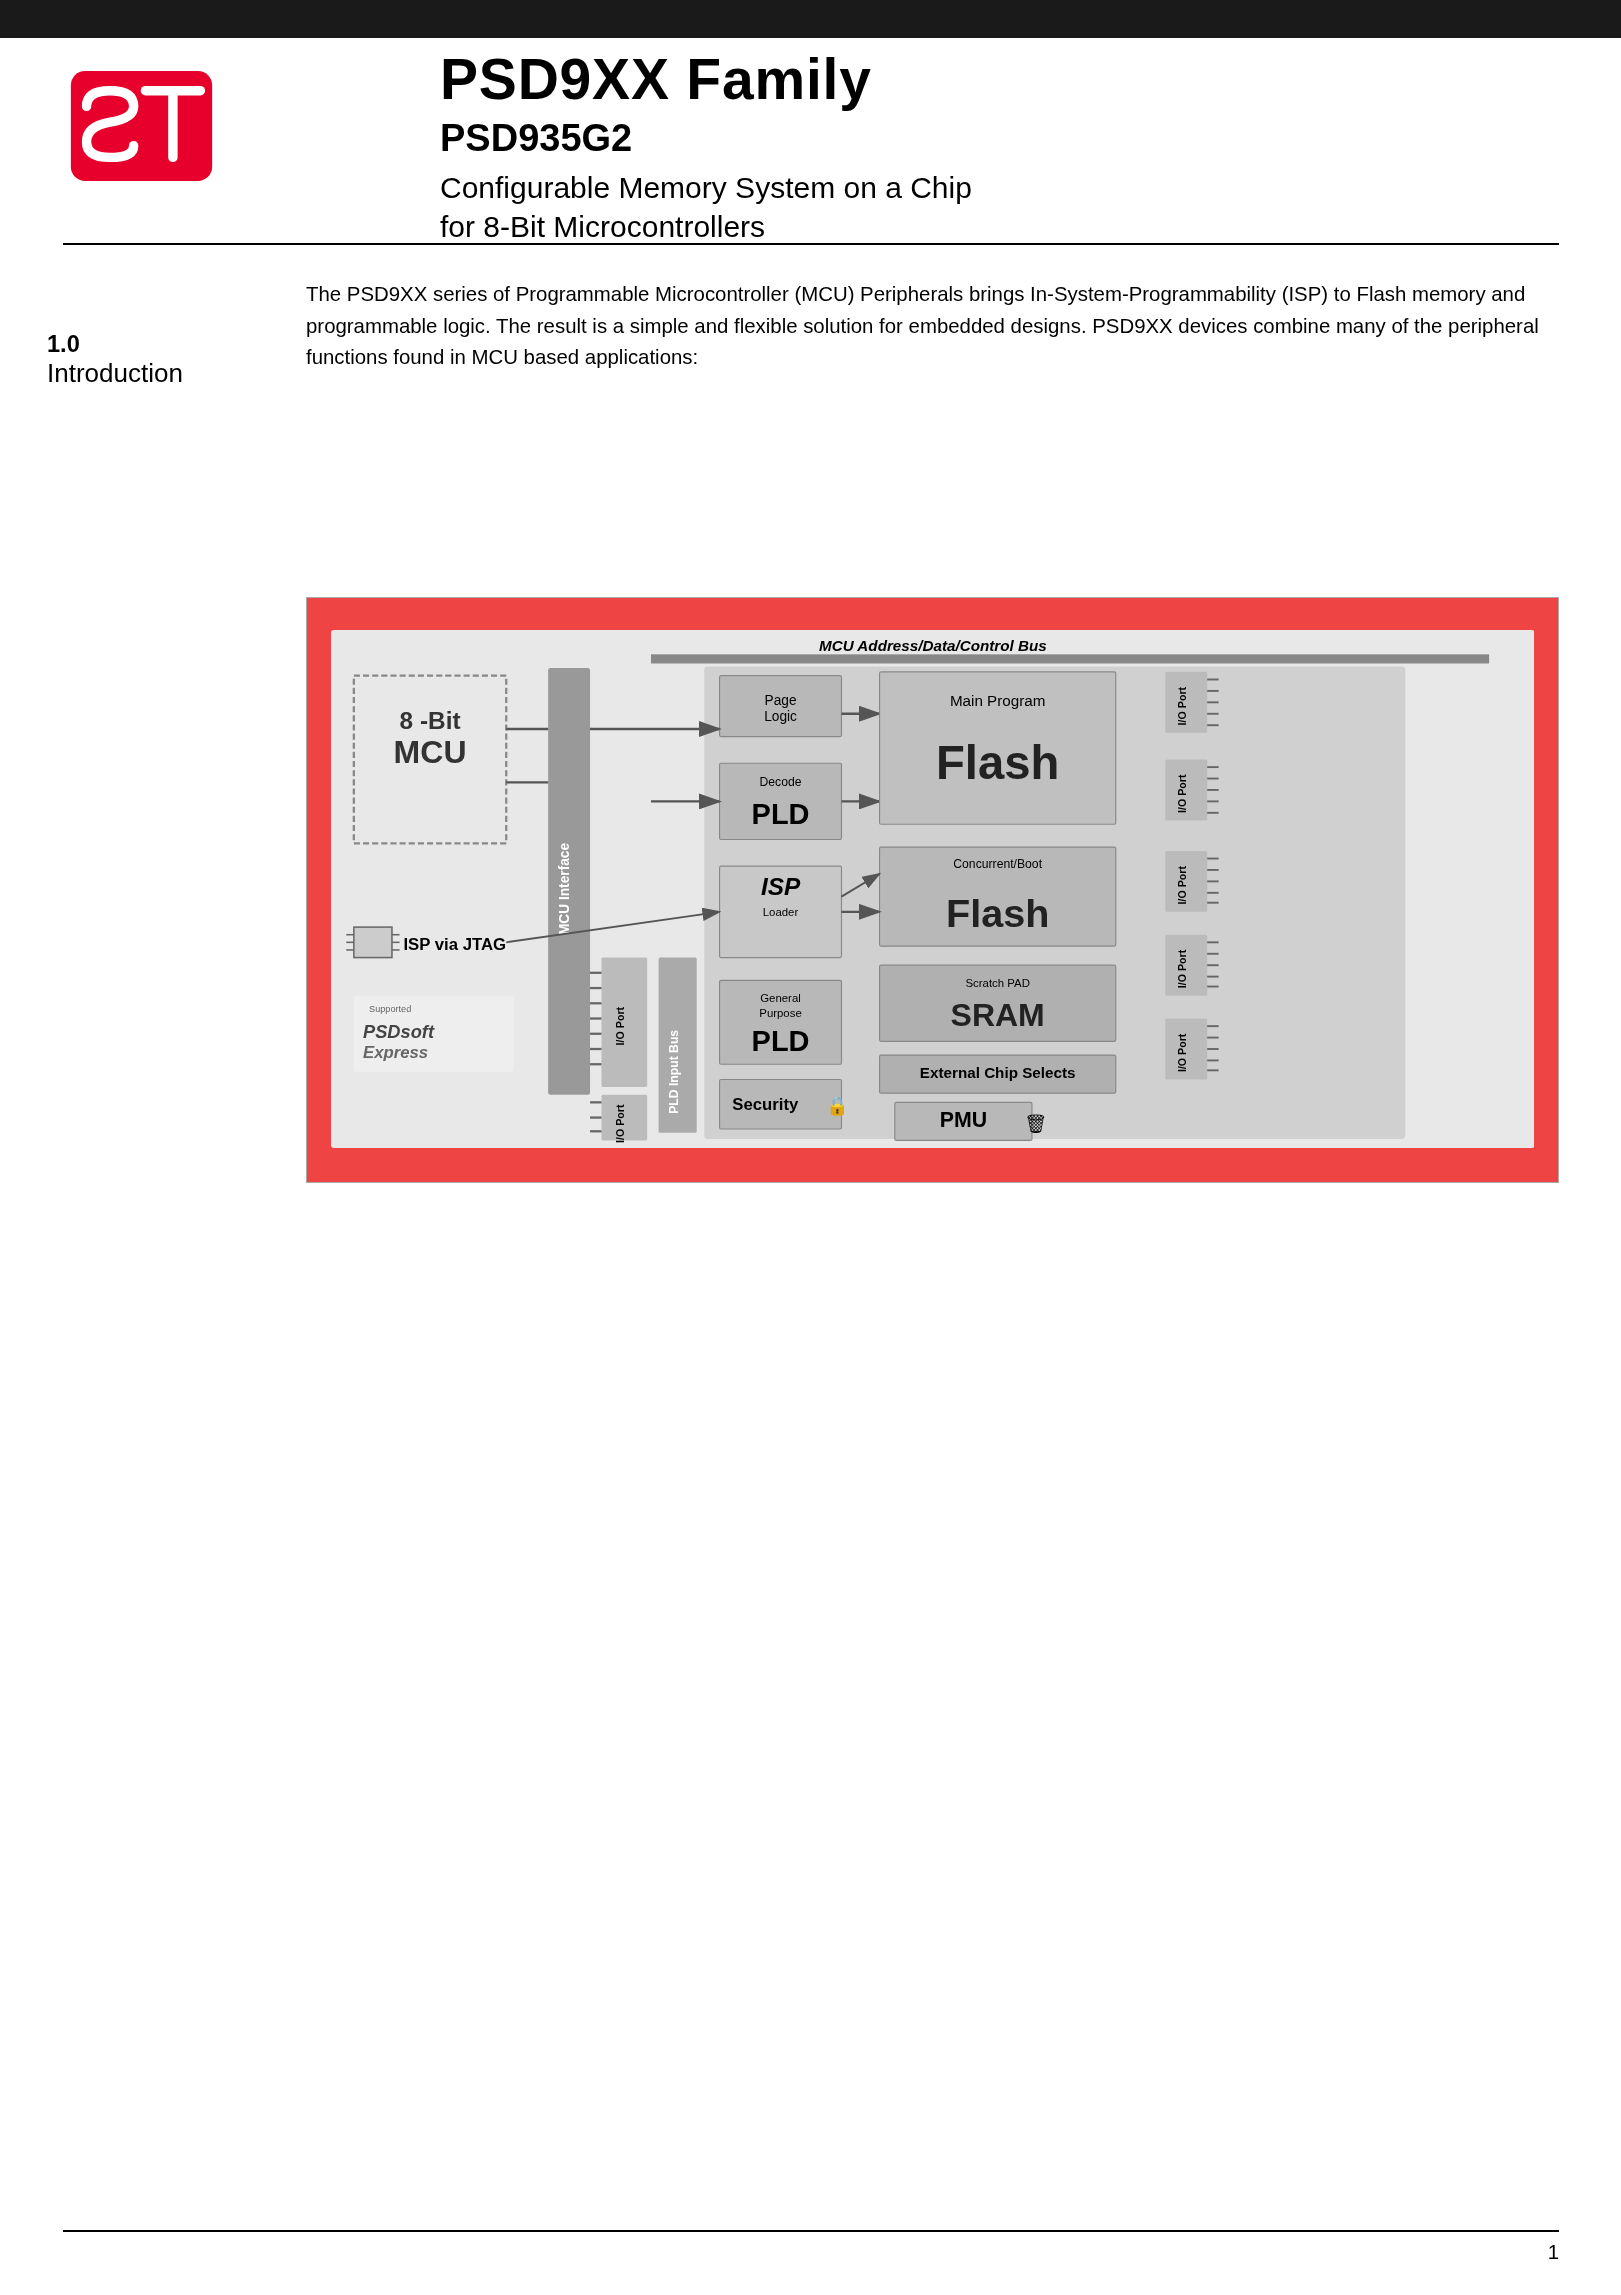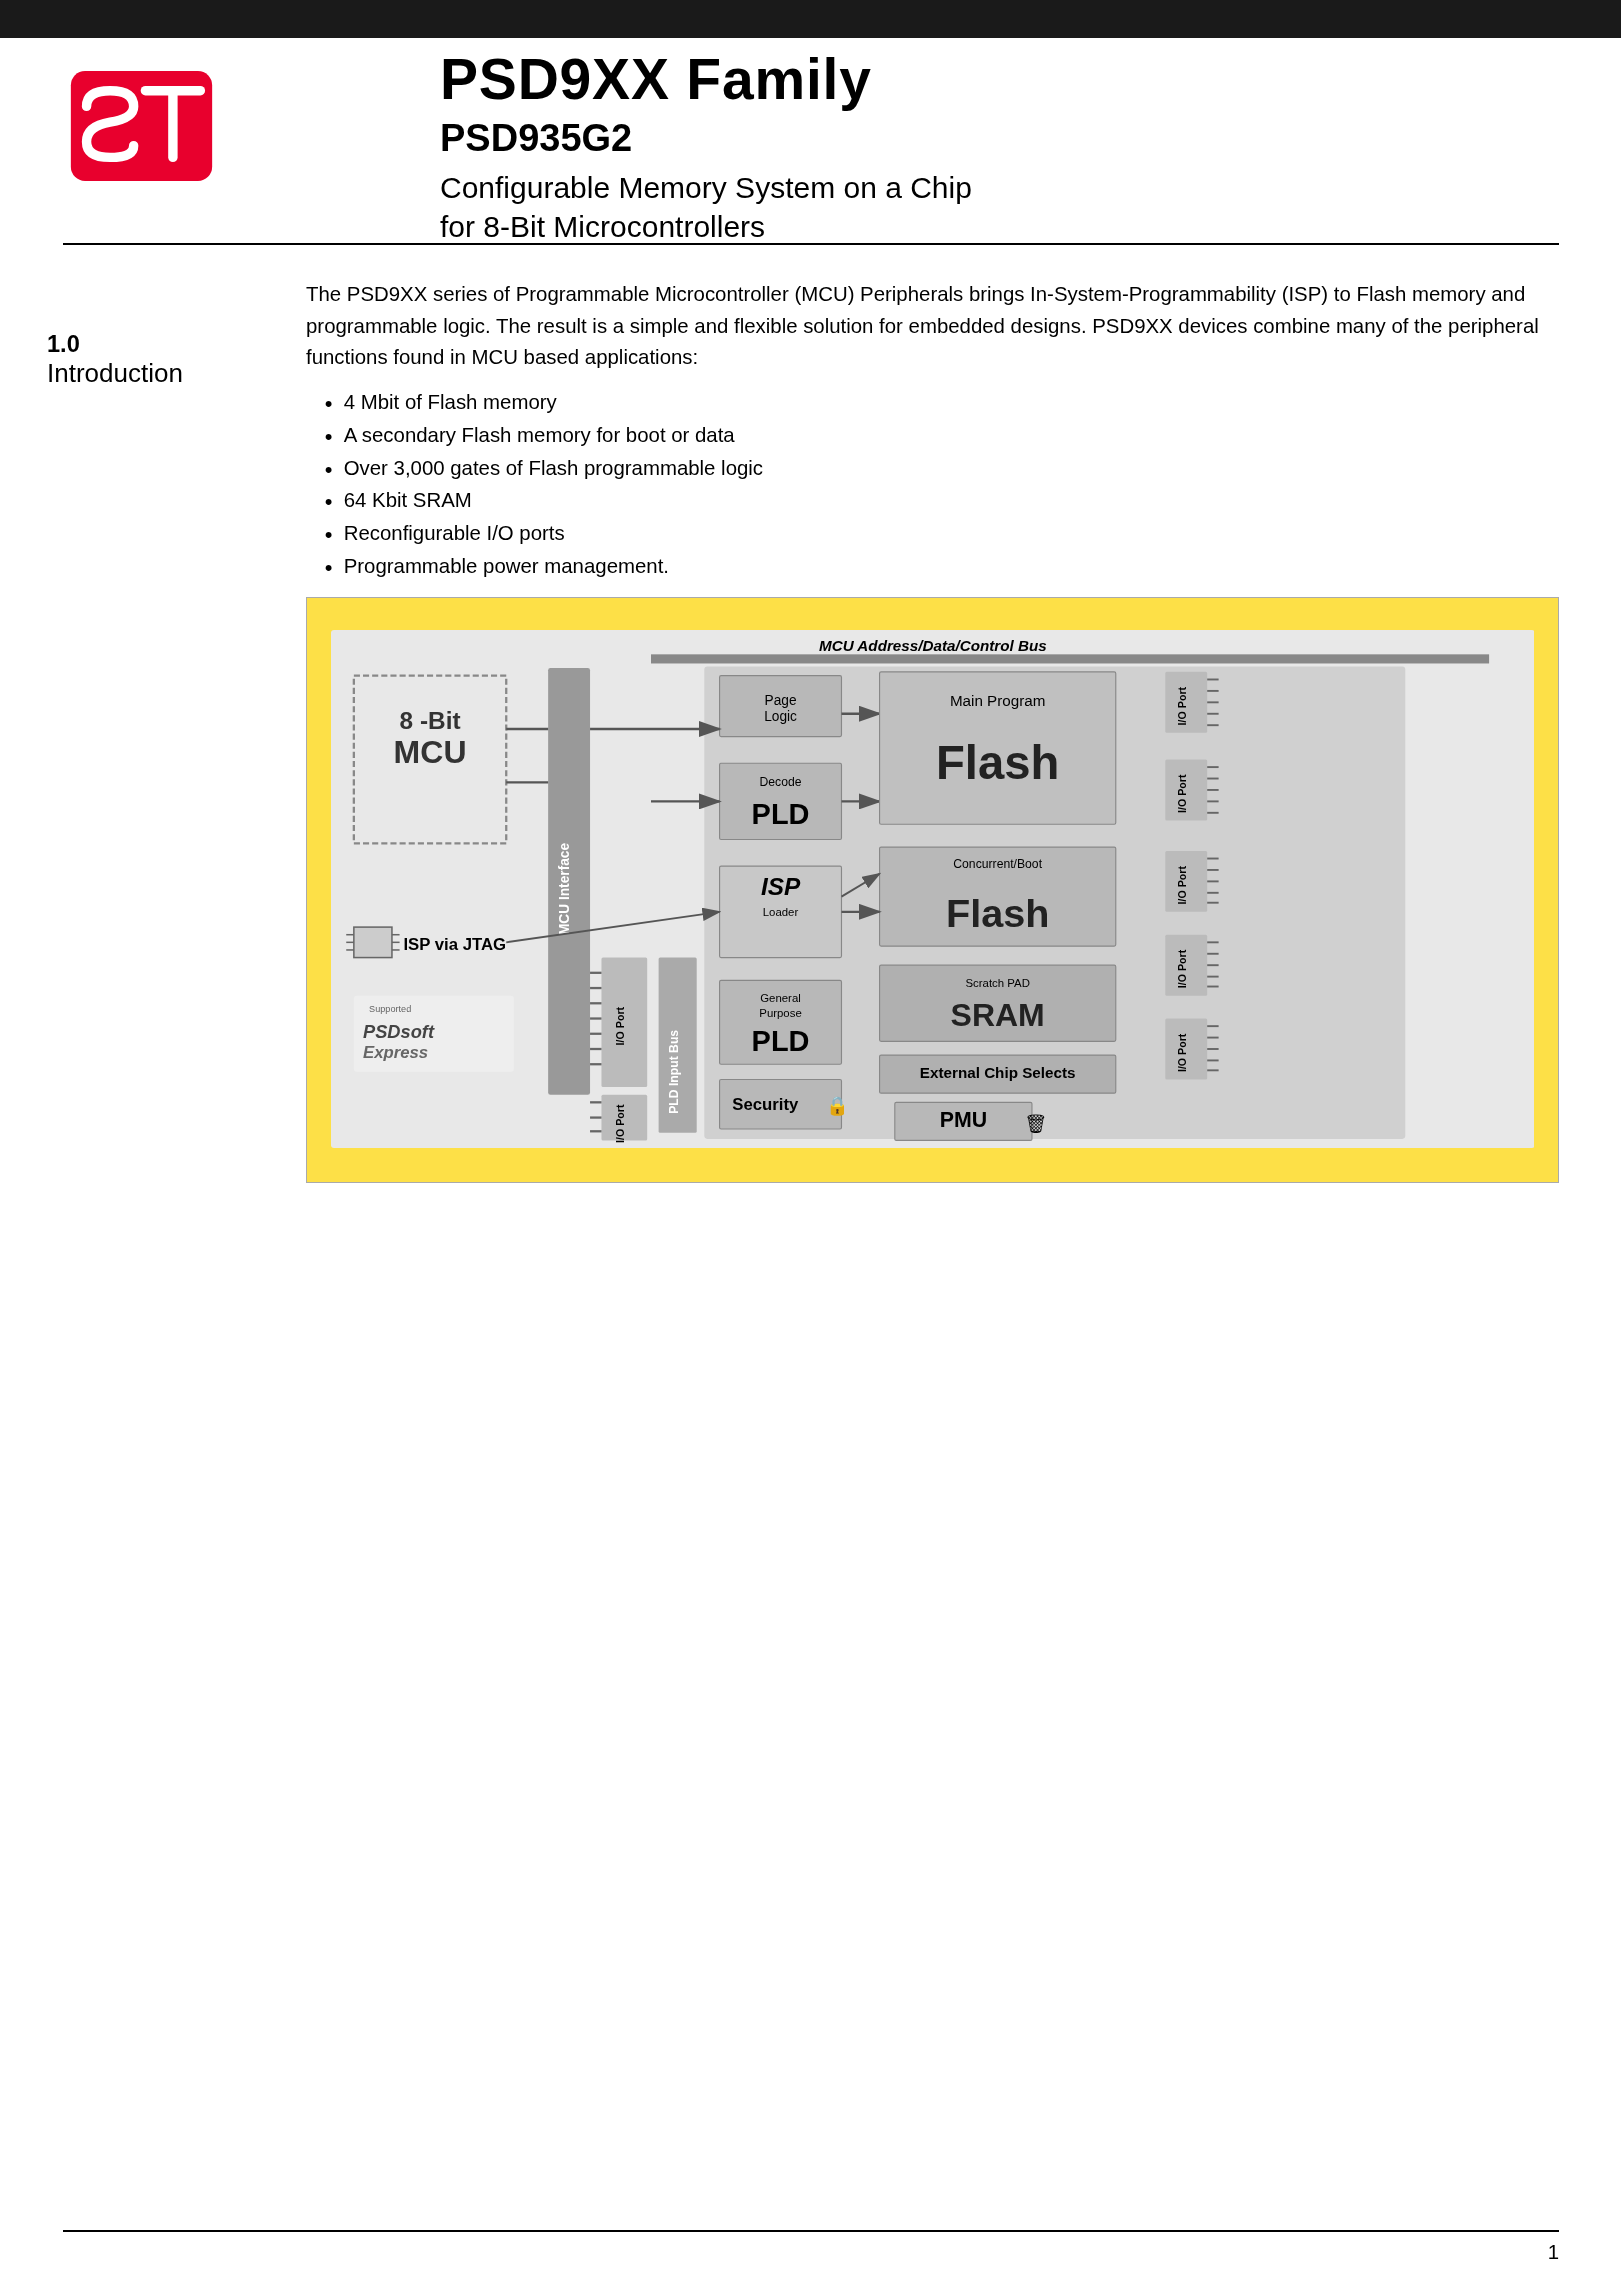--- a/index.html
+++ b/index.html
@@ -117,21 +117,21 @@
       font-size: 22px;
     }
 
     
     .diagram-container {
       position: absolute;
       top: 597px;
       left: 306px;
       right: 63px;
       border: 1.6px solid #aaa;
-      background: #fde047;
+      background: #ef4444;
       padding: 23.6px;
       min-height: 565px;
     }
 
     
     .diagram-svg {
       width: 100%;
       height: 534px;
     }
 
@@ -179,28 +179,20 @@
 
 <div class="header-divider"></div>
 
 <div class="section-label">
   <div class="section-number">1.0</div>
   <div class="section-title">Introduction</div>
 </div>
 
 <div class="content-area">
   <p>The PSD9XX series of Programmable Microcontroller (MCU) Peripherals brings In-System-Programmability (ISP) to Flash memory and programmable logic. The result is a simple and flexible solution for embedded designs. PSD9XX devices combine many of the peripheral functions found in MCU based applications:</p>
-  <ul class="bullet-list">
-    <li>4 Mbit of Flash memory</li>
-    <li>A secondary Flash memory for boot or data</li>
-    <li>Over 3,000 gates of Flash programmable logic</li>
-    <li>64 Kbit SRAM</li>
-    <li>Reconfigurable I/O ports</li>
-    <li>Programmable power management.</li>
-  </ul>
 </div>
 
 <div class="diagram-container">
   <svg class="diagram-svg" viewBox="0 0 1580 680" xmlns="http://www.w3.org/2000/svg">
 
     <rect x="0" y="0" width="1580" height="680" fill="#e8e8e8" rx="4"></rect>
 
     <text x="790" y="28" text-anchor="middle" font-size="20" font-style="italic" font-weight="bold" fill="#000" font-family="Arial">MCU Address/Data/Control Bus</text>
 
     <rect x="420" y="32" width="1100" height="12" fill="#888"></rect>

